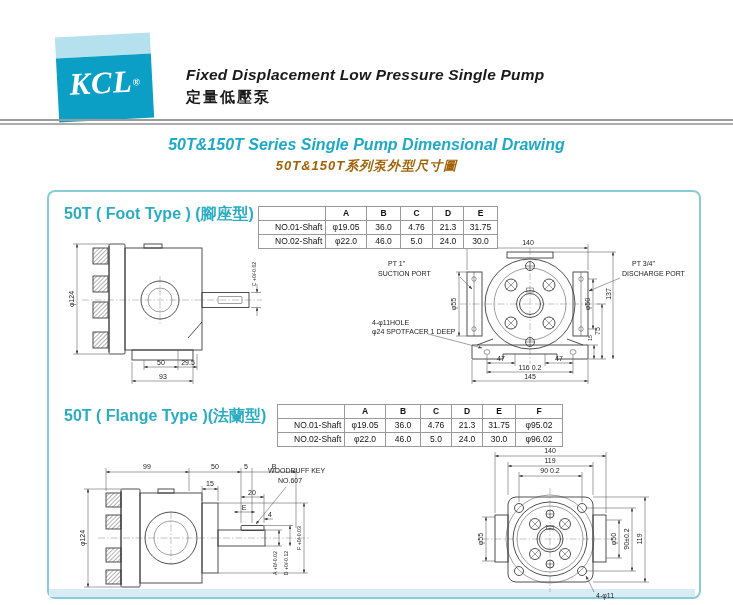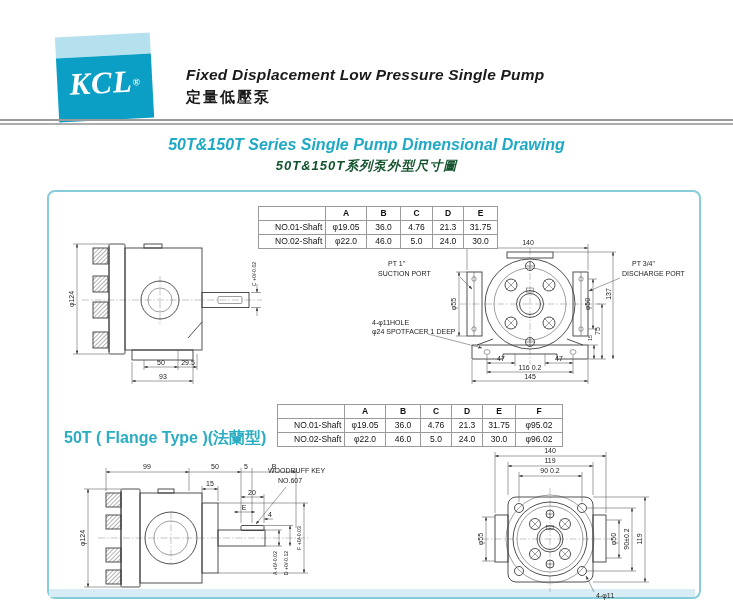--- a/index.html
+++ b/index.html
@@ -13,30 +13,30 @@
              font-family:"Liberation Serif",serif;font-style:italic;font-weight:bold;
              font-size:31px;letter-spacing:1px;}
   .logo-reg{font-size:10px;font-style:normal;vertical-align:6px;letter-spacing:0;}
   .title-en{position:absolute;left:186px;top:66px;font-size:15.5px;font-style:italic;
             font-weight:700;letter-spacing:.2px;}
   .title-zh{position:absolute;left:186px;top:88px;font-size:15px;font-weight:700;letter-spacing:2px;}
   .double-rule{position:absolute;left:0;top:119px;width:733px;height:2px;
                border-top:2px solid #9b9b9b;border-bottom:2px solid #adadad;}
   .series-en{position:absolute;left:0;top:136px;width:733px;text-align:center;color:#1ea9c6;
              font-size:16px;font-style:italic;font-weight:700;}
-  .series-zh{position:absolute;left:0;top:157px;width:733px;text-align:center;color:#14532d;
+  .series-zh{position:absolute;left:0;top:157px;width:733px;text-align:center;color:#a16207;
              font-size:13px;font-style:italic;font-weight:700;letter-spacing:1px;}
   
   .main-box{position:absolute;left:47px;top:190px;width:650px;height:405px;
             border:2px solid #87ccd9;border-radius:8px;background:#ffffff;}
   .box-bottom-band{position:absolute;left:49px;top:589px;width:646px;height:8px;
                    background:#d7ecf4;z-index:0;}
   .section-title{position:absolute;color:#2aadc2;font-size:16px;font-weight:600;z-index:2;}
   .st-foot{left:64px;top:204px;}
-  .st-flange{left:64px;top:428px;}
+  .st-flange{left:64px;top:406px;}
   
   table.dims{position:absolute;border-collapse:collapse;background:#ffffff;z-index:2;
              font-size:8.5px;line-height:1.1;}
   table.dims th,table.dims td{border:1px solid #9a9a9a;padding:1px 2px;text-align:center;
              height:11px;color:#111;font-weight:400;}
   table.dims th{font-weight:700;}
   table.dims td.rowlabel{text-align:left;padding-left:16px;}
   .tbl-foot{left:258px;top:206px;}
   .tbl-flange{left:277px;top:404px;}
   
@@ -62,20 +62,21 @@
   <div class="title-en">Fixed Displacement Low Pressure Single Pump</div>
   <div class="title-zh">定量低壓泵</div>
   <div class="double-rule"></div>
 
   <div class="series-en">50T&amp;150T Series Single  Pump Dimensional Drawing</div>
   <div class="series-zh">50T&amp;150T系列泵外型尺寸圖</div>
 
   <div class="main-box"></div>
   <div class="box-bottom-band"></div>
 
+  <div class="section-title st-foot">50T ( Foot Type ) (腳座型)</div>
 
   <table class="dims tbl-foot">
     <tbody>
         <tr>
       <th style="width:62px"></th>
       <th style="width:36px">A</th>
       <th style="width:29px">B</th>
       <th style="width:27px">C</th>
       <th style="width:26px">D</th>
       <th style="width:29px">E</th>

